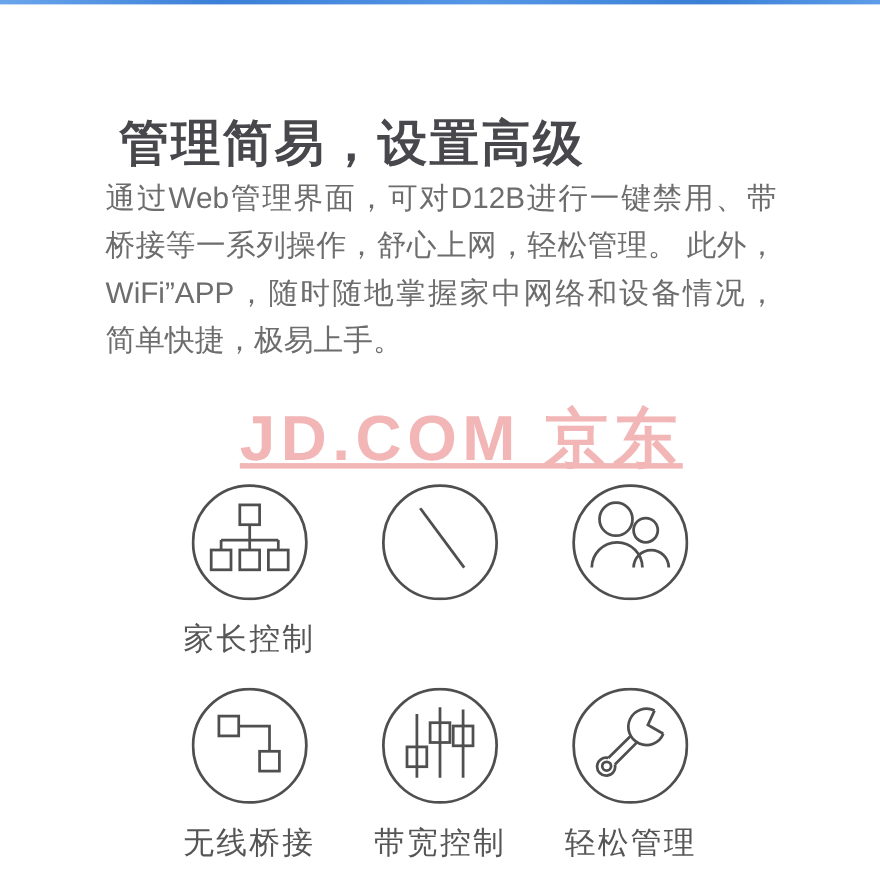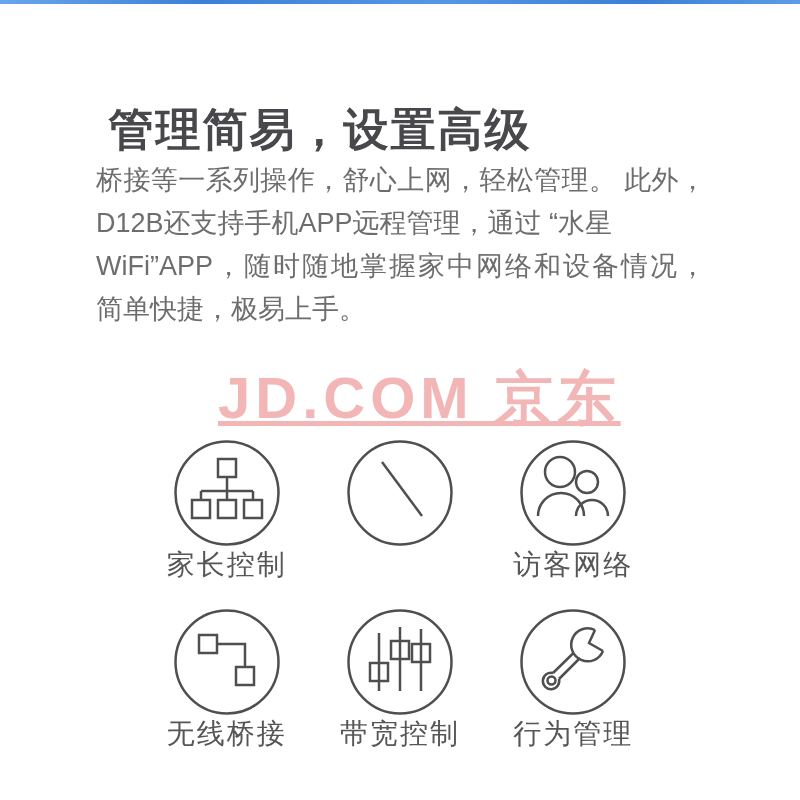--- a/index.html
+++ b/index.html
@@ -52,36 +52,37 @@
     display: grid;
     grid-template-columns: repeat(3, 1fr);
     row-gap: 25px;
     justify-items: center;
     z-index: 2;
   }
   .feature-card { display: flex; flex-direction: column; align-items: center; }
   .feature-card svg { width: 106px; height: 106px; display: block; }
   .feature-card svg * { fill: none; stroke: #4f4f4f; stroke-width: 2.5; }
   .feature-label {
+    margin-top: 16px;
     font-size: 28px;
     color: #565656;
     letter-spacing: 2px;
     white-space: nowrap;
   }
 </style>
 </head>
 <body>
 
 <div class="accent-bar"></div>
 
 <h1 class="page-title">管理简易，设置高级</h1>
 
 <div class="intro">
+  <div class="line stretch">通过Web管理界面，可对D12B进行一键禁用、带</div>
   <div class="line stretch">桥接等一系列操作，舒心上网，轻松管理。 此外，</div>
-  <div class="line plain">D12B还支持手机APP远程管理，通过 “水星</div>
   <div class="line stretch">WiFi”APP，随时随地掌握家中网络和设备情况，</div>
   <div class="line plain">简单快捷，极易上手。</div>
 </div>
 
 <div class="watermark">JD.COM 京东</div>
 
 <div class="features">
 
   <div class="feature-card">
     <svg viewBox="0 0 106 106">
@@ -103,21 +104,20 @@
   </div>
 
   <div class="feature-card">
     <svg viewBox="0 0 106 106">
       <circle cx="53" cy="53" r="51.5"></circle>
       <circle cx="40" cy="32" r="15"></circle>
       <circle cx="67" cy="42" r="11"></circle>
       <path d="M18,76 A23,23 0 0 1 64,76"></path>
       <path d="M56,76 A16,16 0 0 1 88,76"></path>
     </svg>
-    <div class="feature-label">访客网络</div>
   </div>
 
   <div class="feature-card">
     <svg viewBox="0 0 106 106">
       <circle cx="53" cy="53" r="51.5"></circle>
       <rect x="25" y="26" width="18" height="18"></rect>
       <path d="M43,35 L71,35 L71,58"></path>
       <rect x="62" y="58" width="18" height="18"></rect>
     </svg>
     <div class="feature-label">无线桥接</div>
@@ -136,16 +136,16 @@
 
   <div class="feature-card">
     <svg viewBox="0 0 106 106">
       <circle cx="53" cy="53" r="51.5"></circle>
       <path d="M75,21 A16.5,16.5 0 1 0 83,42"></path>
       <path d="M75,21 L69,34 L83,42"></path>
       <path d="M60,49 L39,70 M54,43.5 L33,64"></path>
       <path d="M39,70 A8.2,8.2 0 1 1 33,64"></path>
       <circle cx="31.5" cy="71.5" r="4"></circle>
     </svg>
-    <div class="feature-label">行为管理</div>
+    <div class="feature-label">轻松管理</div>
   </div>
 
 </div>
 
 </body></html>

